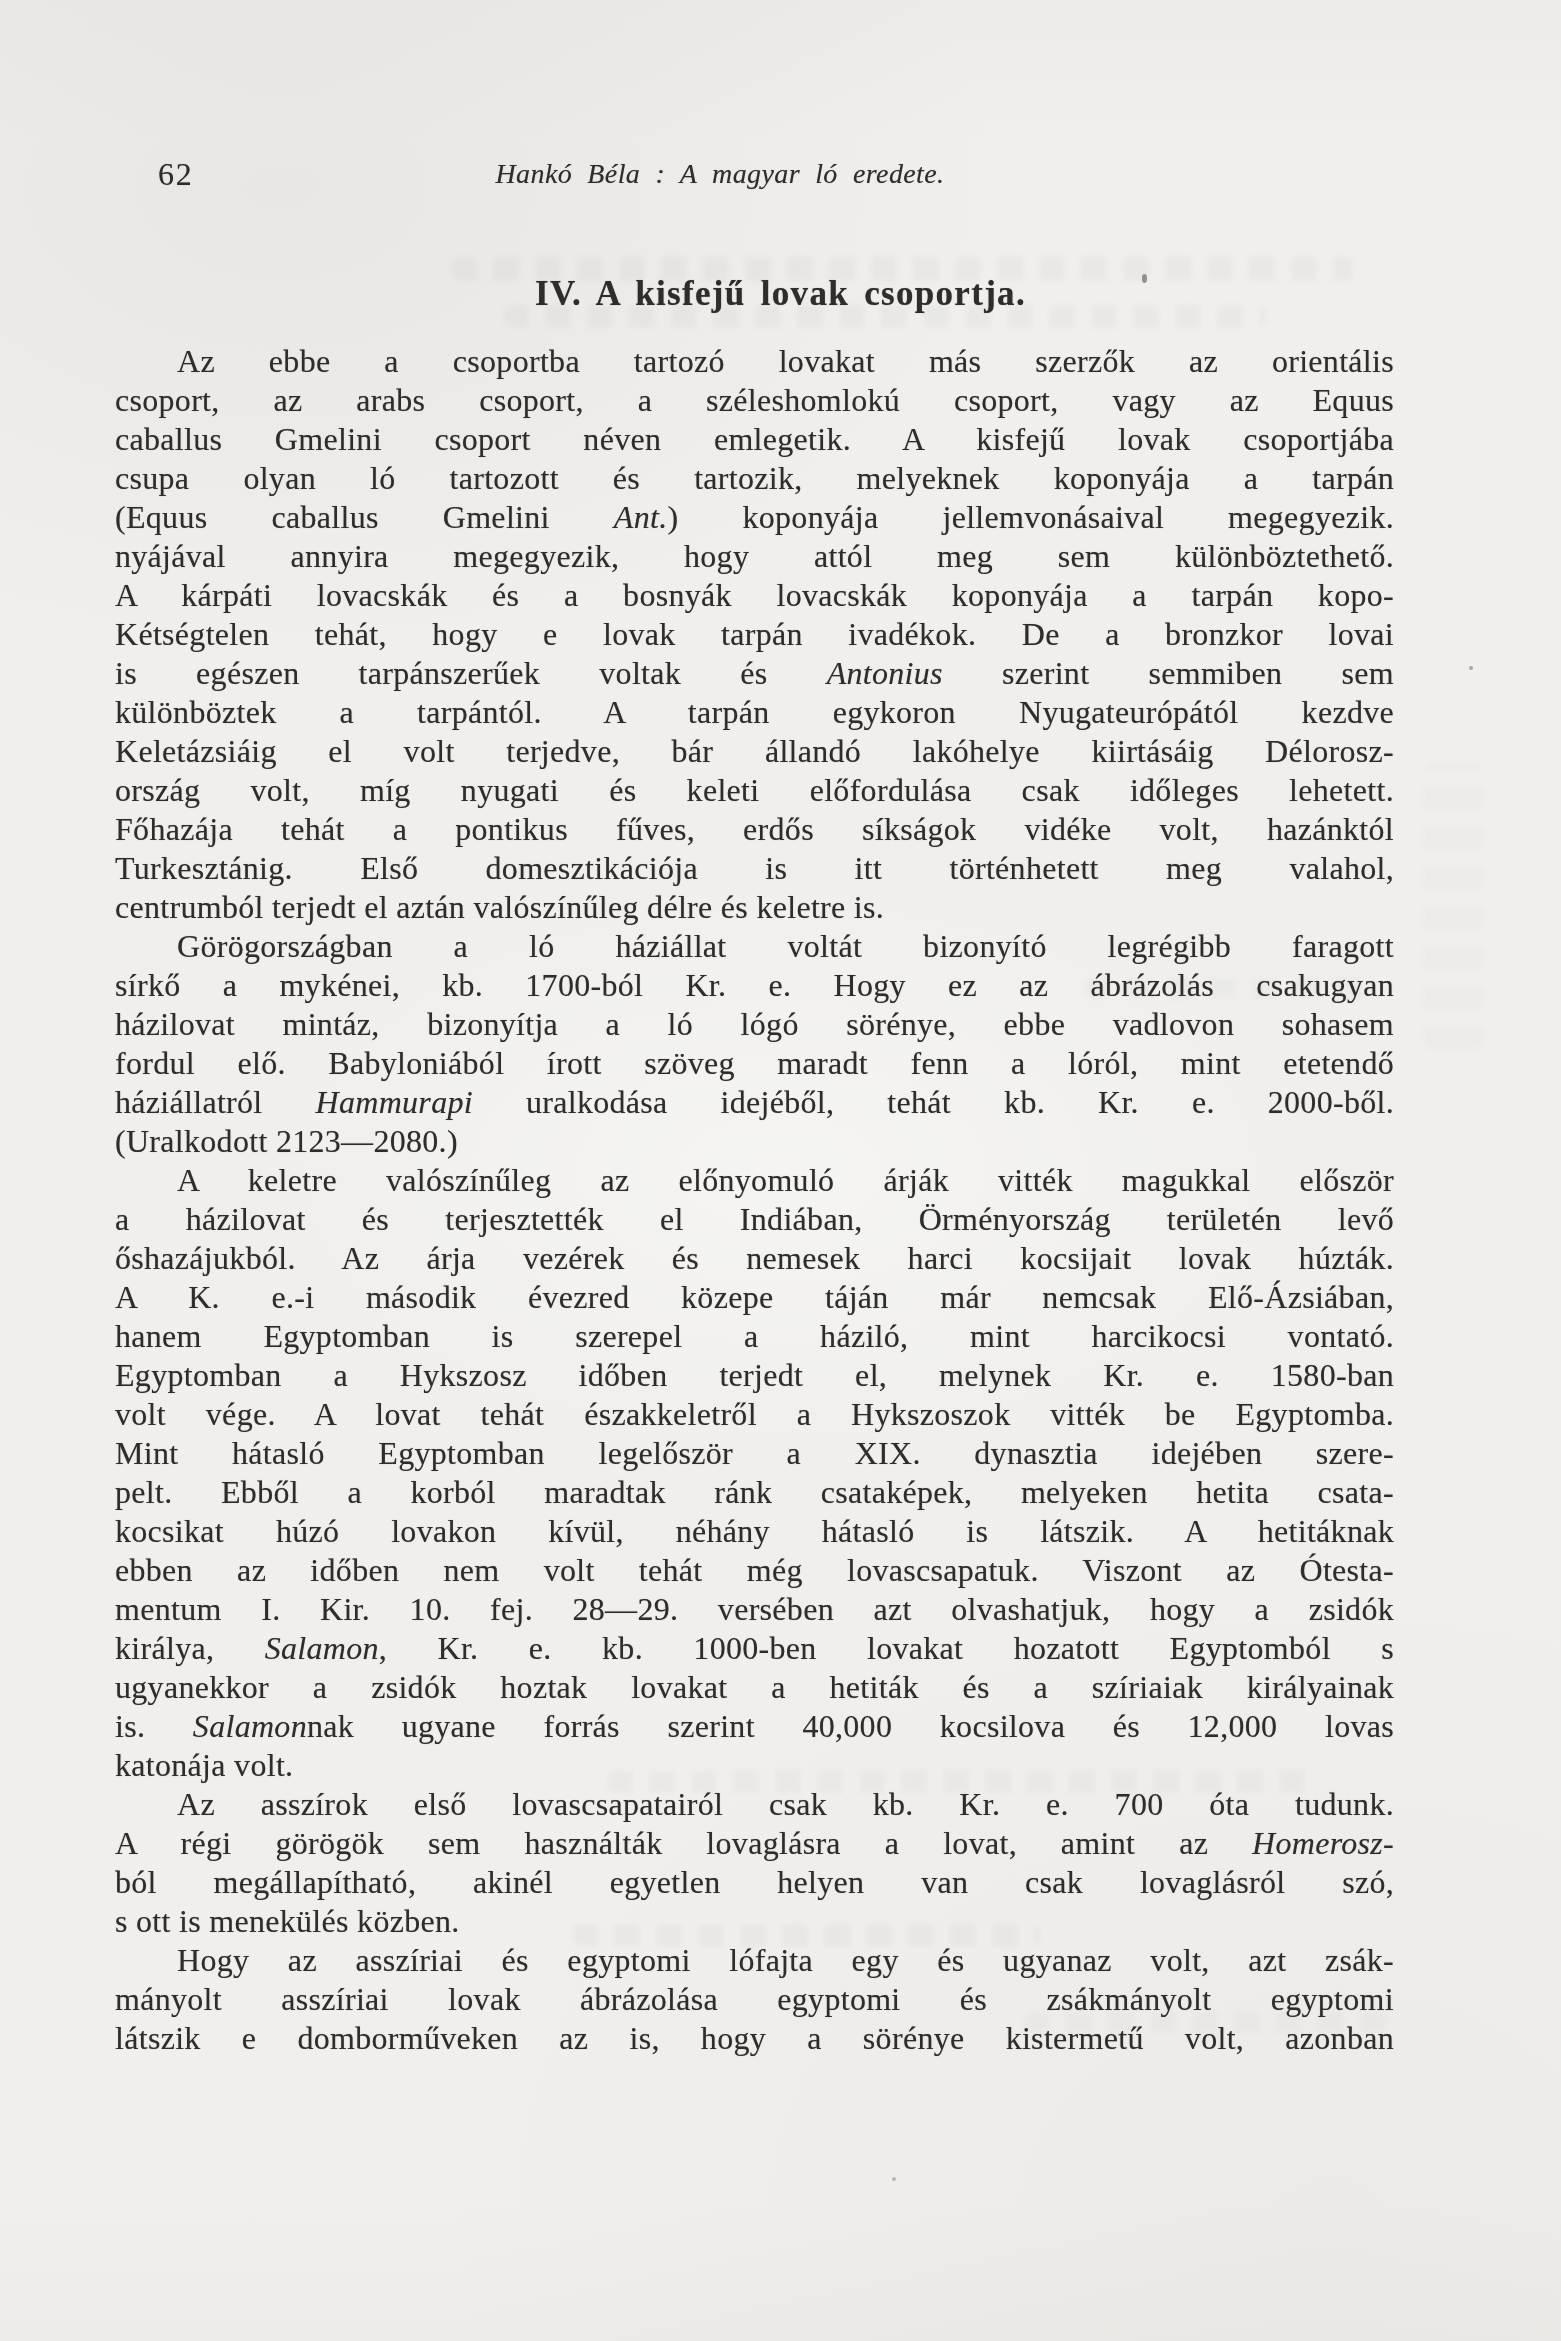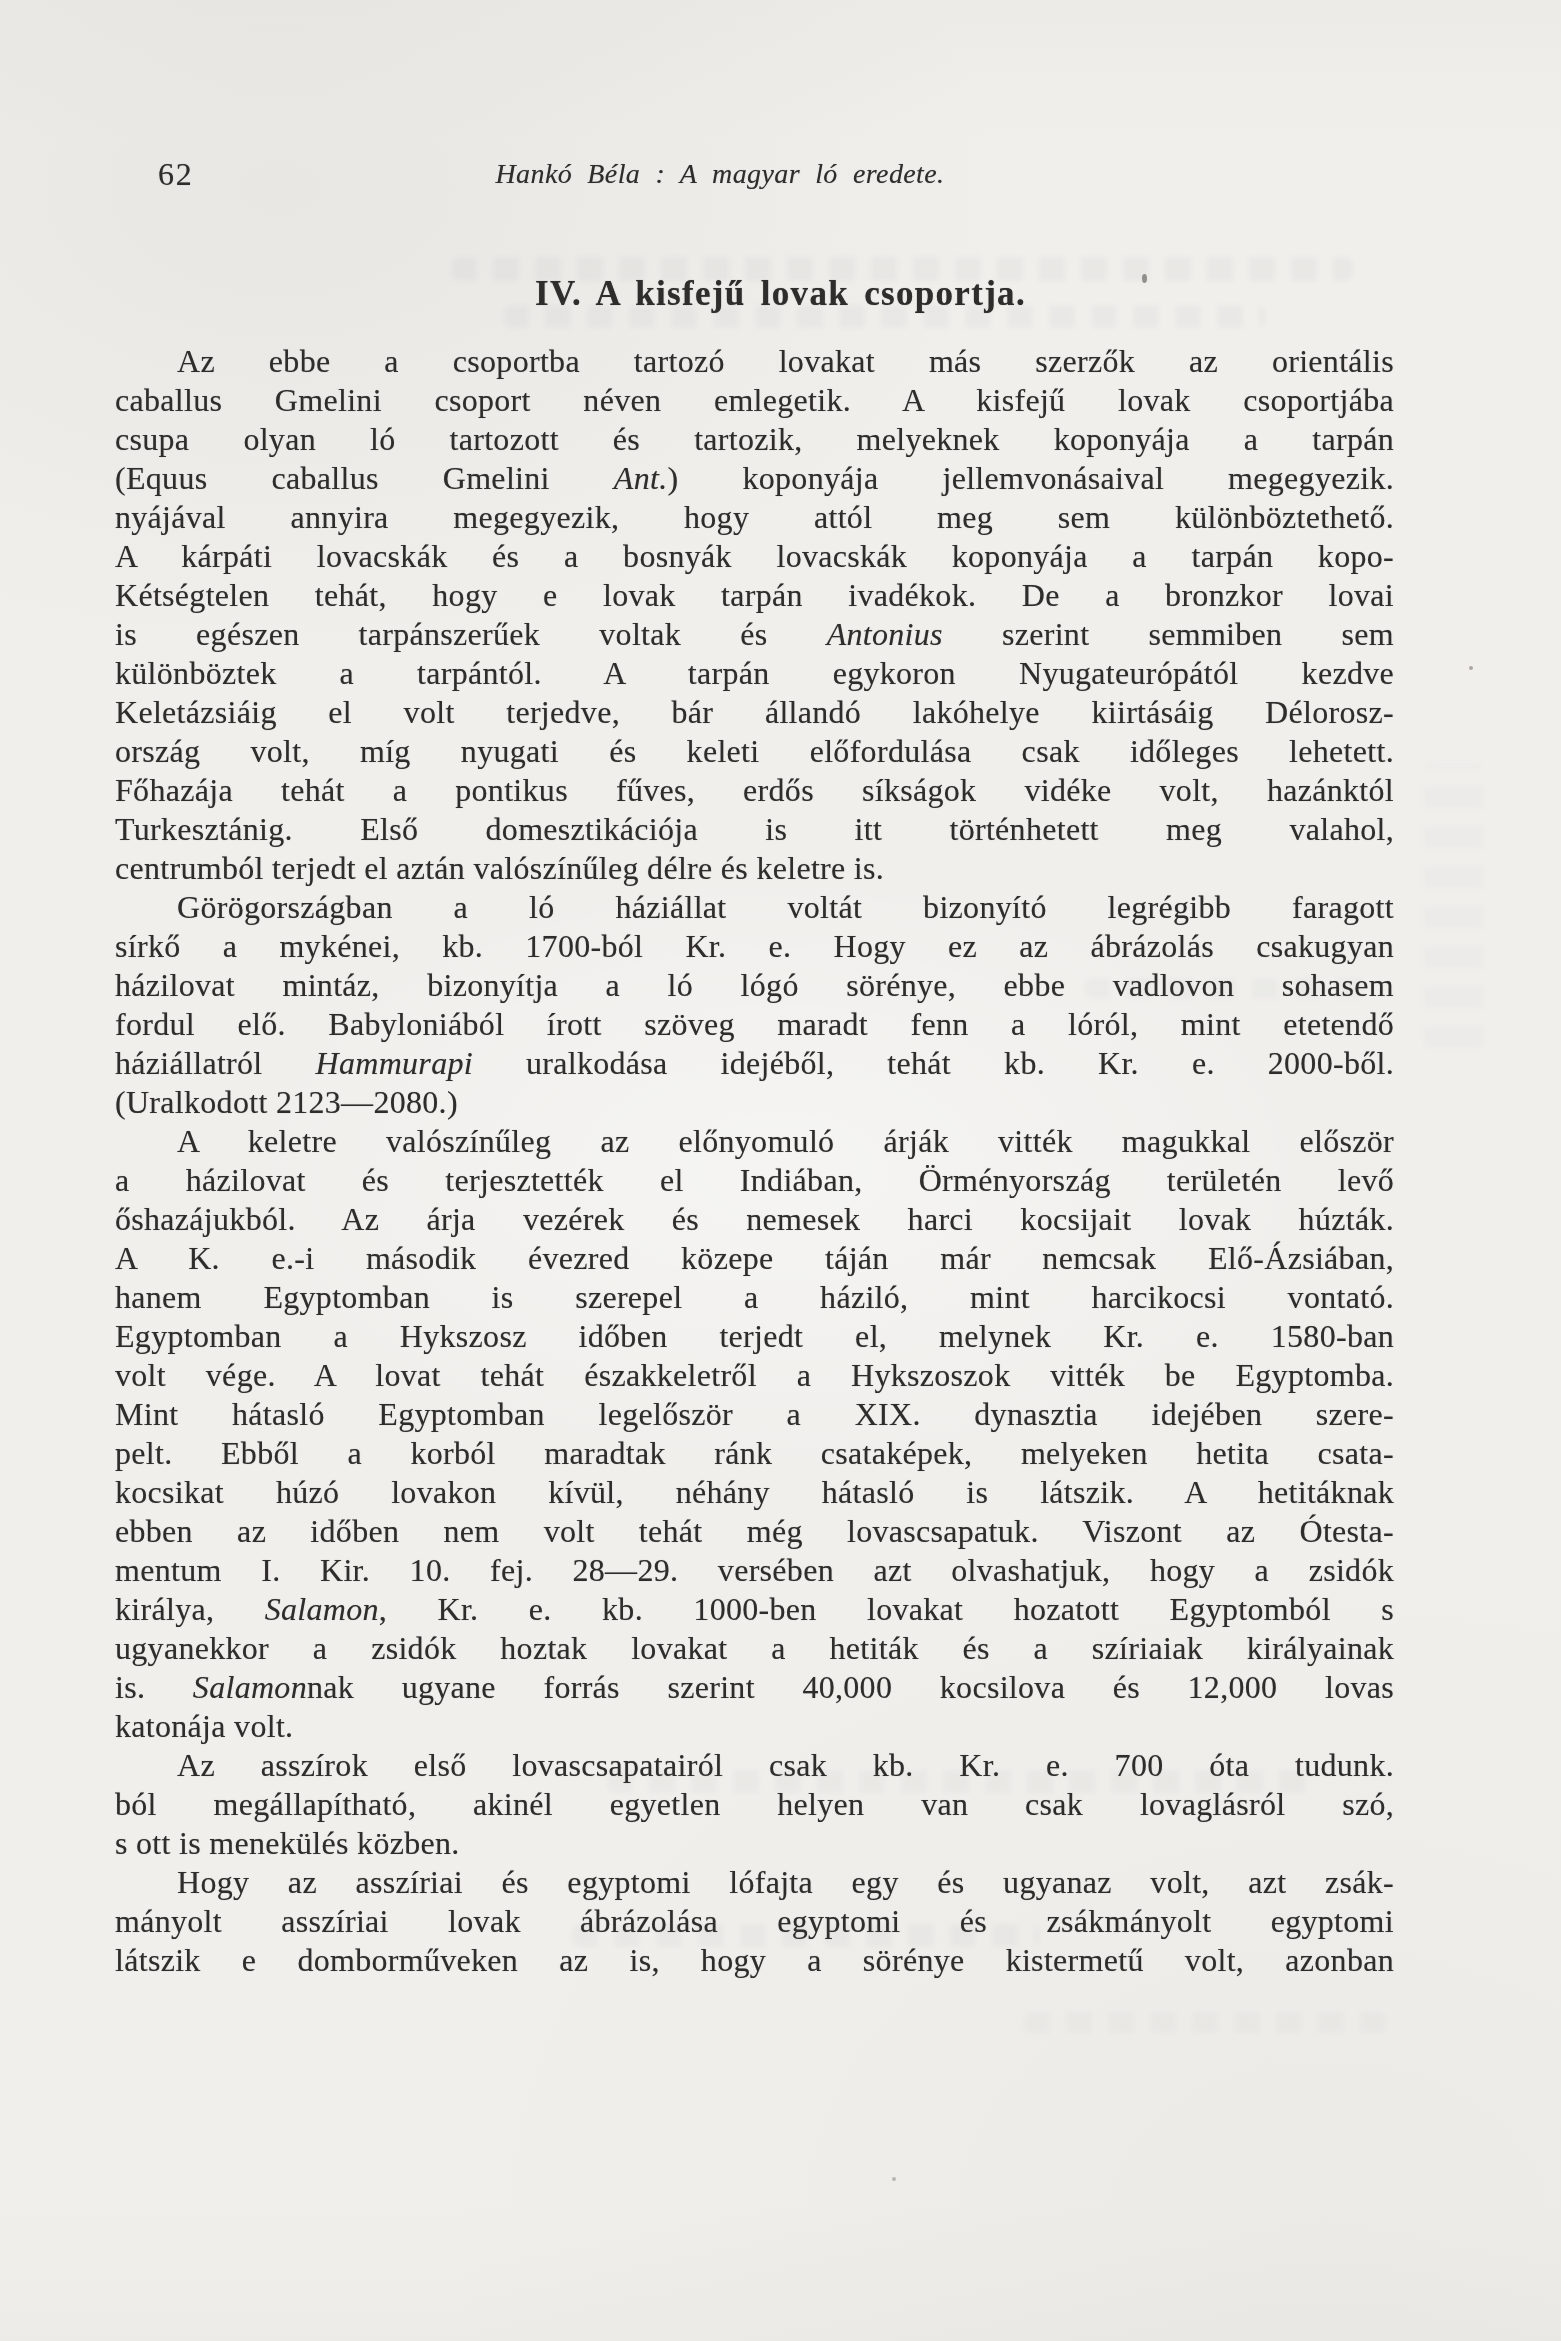--- a/index.html
+++ b/index.html
@@ -103,20 +103,21 @@
 
   <div class="folio">62</div>
 
   <div class="running-header">Hankó Béla : A magyar ló eredete.</div>
 
   <h1 class="chapter-title">IV. A kisfejű lovak csoportja.</h1>
 
   <div class="body-text">
       <div class="para">
         <div class="line first"><span>Az ebbe a csoportba tartozó lovakat más szerzők az orientális</span></div>
+        <div class="line"><span>csoport, az arabs csoport, a széleshomlokú csoport, vagy az Equus</span></div>
         <div class="line"><span>caballus Gmelini csoport néven emlegetik. A kisfejű lovak csoportjába</span></div>
         <div class="line"><span>csupa olyan ló tartozott és tartozik, melyeknek koponyája a tarpán</span></div>
         <div class="line"><span>(Equus caballus Gmelini </span><span class="it">Ant.</span><span>) koponyája jellemvonásaival megegyezik.</span></div>
         <div class="line"><span>nyájával annyira megegyezik, hogy attól meg sem különböztethető.</span></div>
         <div class="line"><span>A kárpáti lovacskák és a bosnyák lovacskák koponyája a tarpán kopo-</span></div>
         <div class="line"><span>Kétségtelen tehát, hogy e lovak tarpán ivadékok. De a bronzkor lovai</span></div>
         <div class="line"><span>is egészen tarpánszerűek voltak és </span><span class="it">Antonius</span><span> szerint semmiben sem</span></div>
         <div class="line"><span>különböztek a tarpántól. A tarpán egykoron Nyugateurópától kezdve</span></div>
         <div class="line"><span>Keletázsiáig el volt terjedve, bár állandó lakóhelye kiirtásáig Délorosz-</span></div>
         <div class="line"><span>ország volt, míg nyugati és keleti előfordulása csak időleges lehetett.</span></div>
@@ -145,20 +146,21 @@
         <div class="line"><span>kocsikat húzó lovakon kívül, néhány hátasló is látszik. A hetitáknak</span></div>
         <div class="line"><span>ebben az időben nem volt tehát még lovascsapatuk. Viszont az Ótesta-</span></div>
         <div class="line"><span>mentum I. Kir. 10. fej. 28—29. versében azt olvashatjuk, hogy a zsidók</span></div>
         <div class="line"><span>királya, </span><span class="it">Salamon</span><span>, Kr. e. kb. 1000-ben lovakat hozatott Egyptomból s</span></div>
         <div class="line"><span>ugyanekkor a zsidók hoztak lovakat a hetiták és a szíriaiak királyainak</span></div>
         <div class="line"><span>is. </span><span class="it">Salamon</span><span>nak ugyane forrás szerint 40,000 kocsilova és 12,000 lovas</span></div>
         <div class="line last"><span>katonája volt.</span></div>
       </div>
       <div class="para">
         <div class="line first"><span>Az asszírok első lovascsapatairól csak kb. Kr. e. 700 óta tudunk.</span></div>
+        <div class="line"><span>A régi görögök sem használták lovaglásra a lovat, amint az </span><span class="it">Homerosz-</span></div>
         <div class="line"><span>ból megállapítható, akinél egyetlen helyen van csak lovaglásról szó,</span></div>
         <div class="line last"><span>s ott is menekülés közben.</span></div>
       </div>
       <div class="para">
         <div class="line first"><span>Hogy az asszíriai és egyptomi lófajta egy és ugyanaz volt, azt zsák-</span></div>
         <div class="line"><span>mányolt asszíriai lovak ábrázolása egyptomi és zsákmányolt egyptomi</span></div>
         <div class="line"><span>látszik e domborműveken az is, hogy a sörénye kistermetű volt, azonban</span></div>
       </div>
     </div>
 

